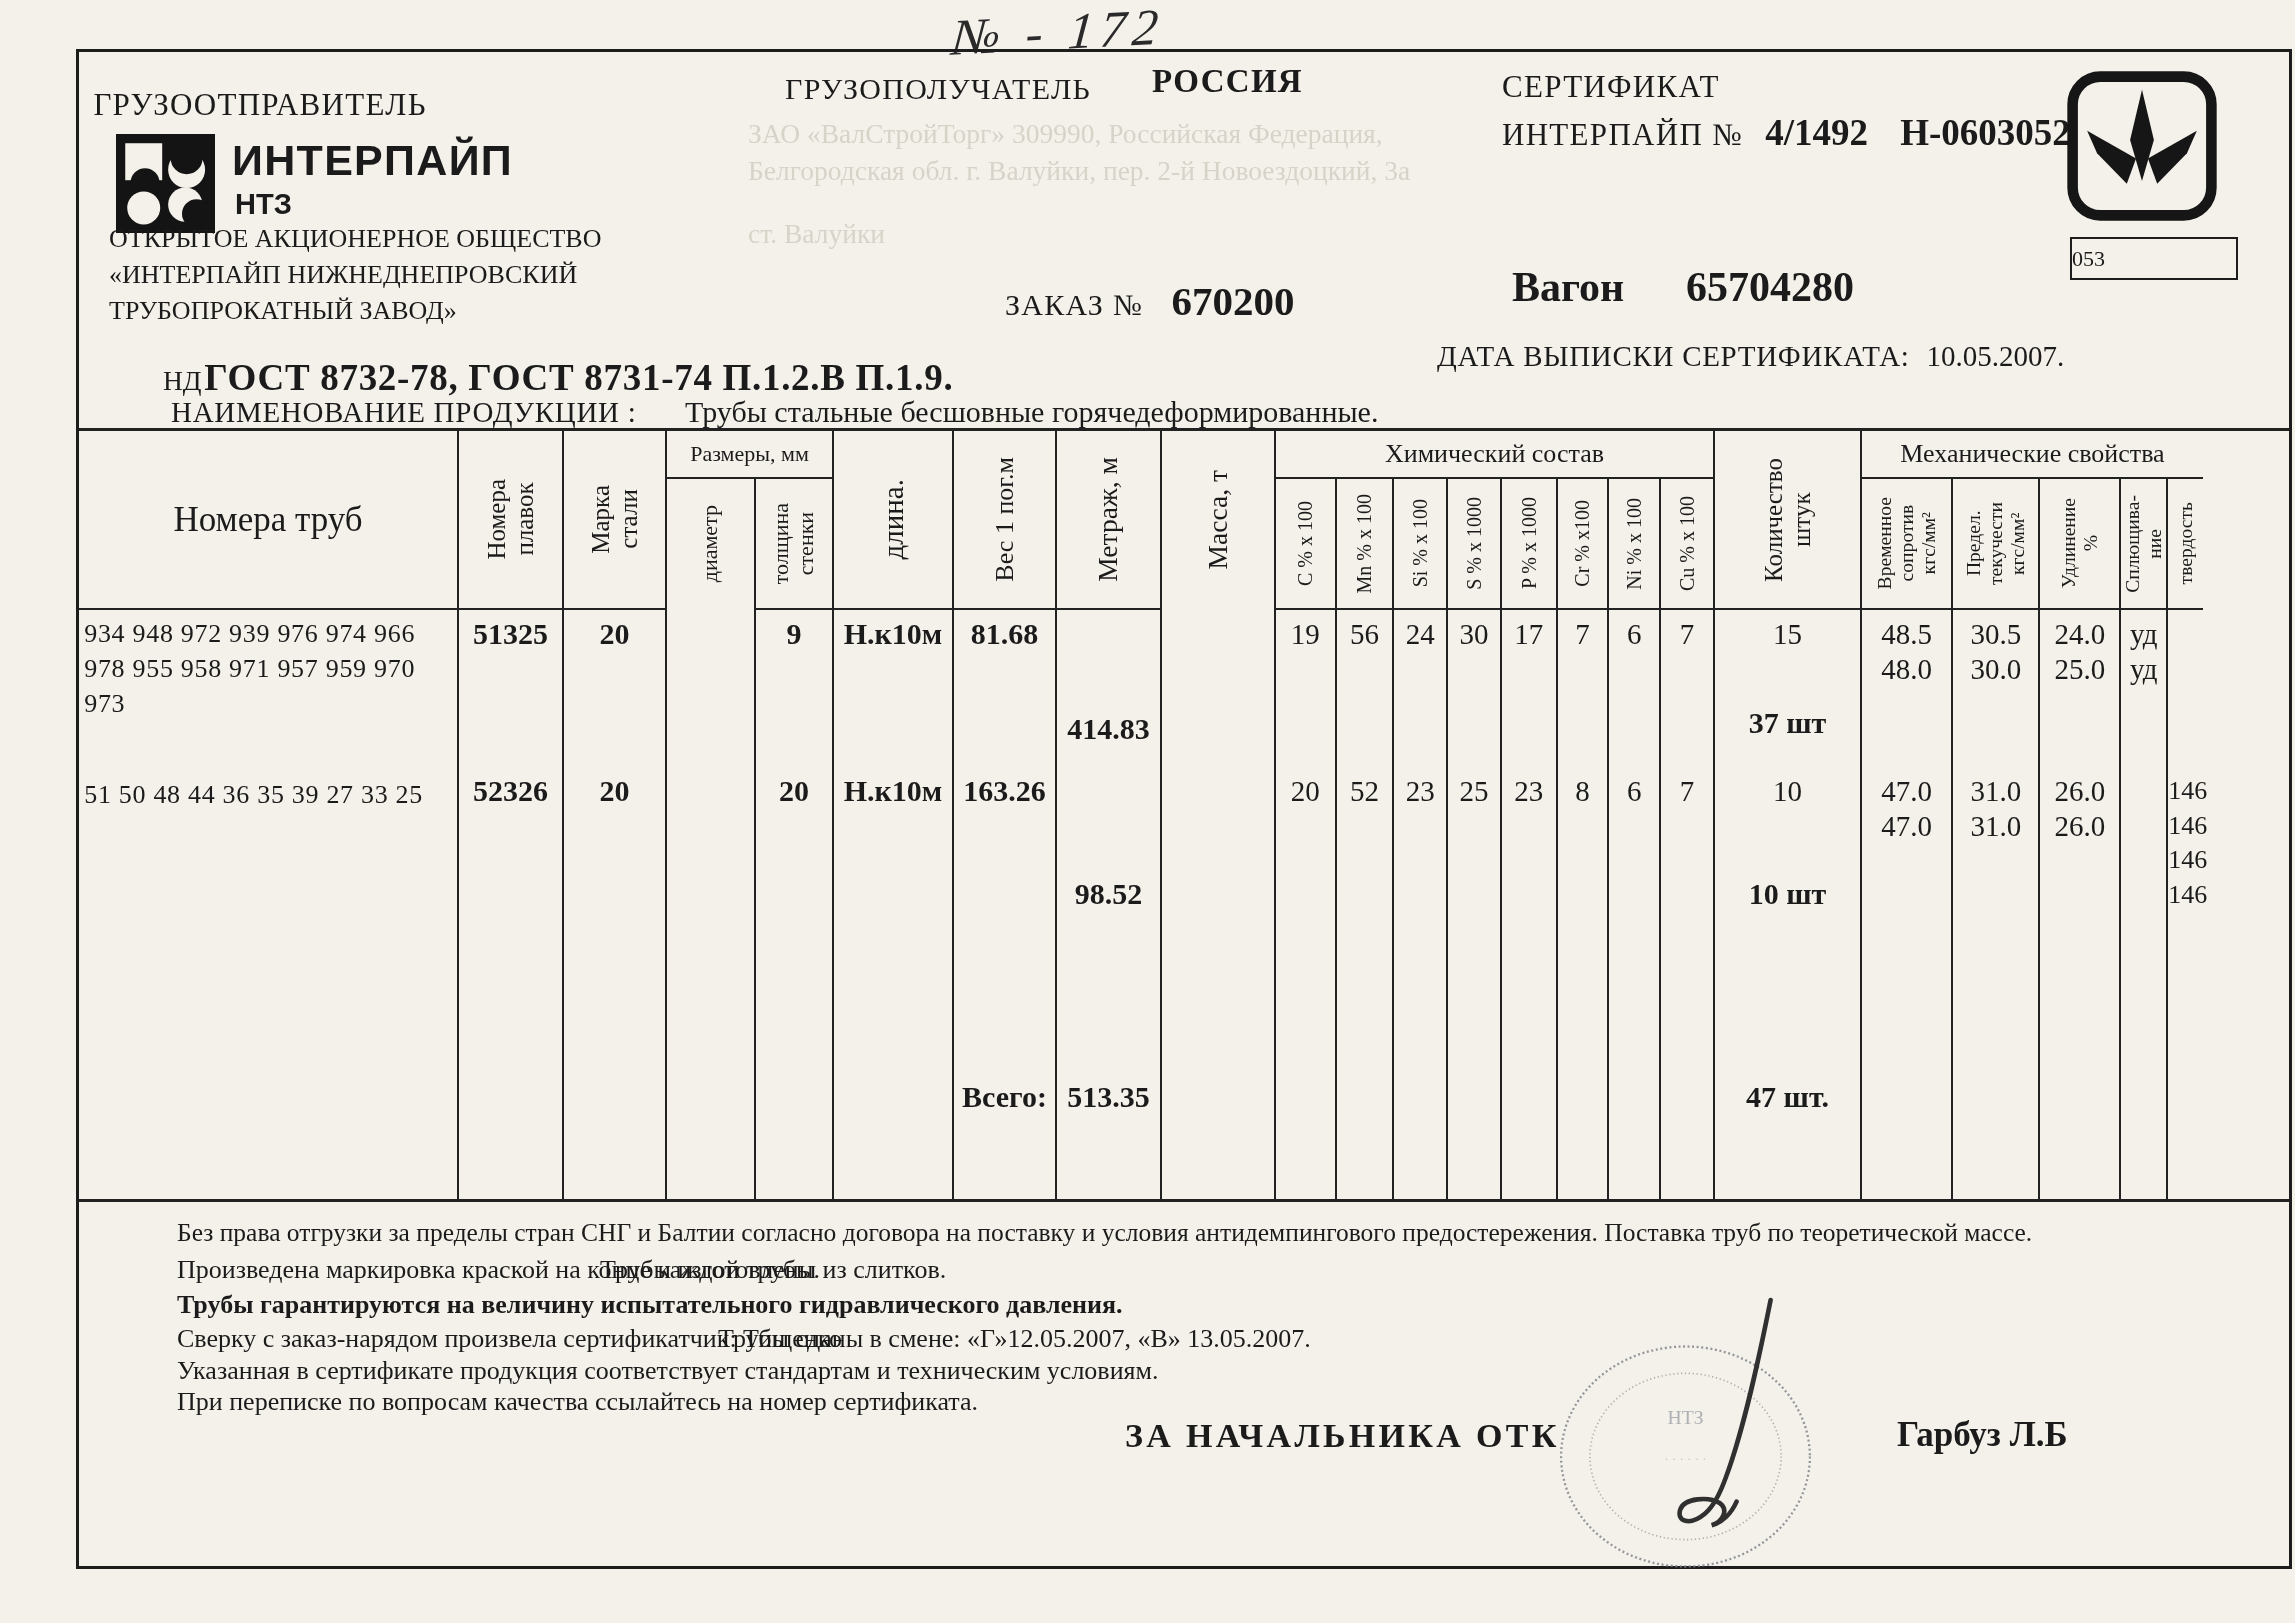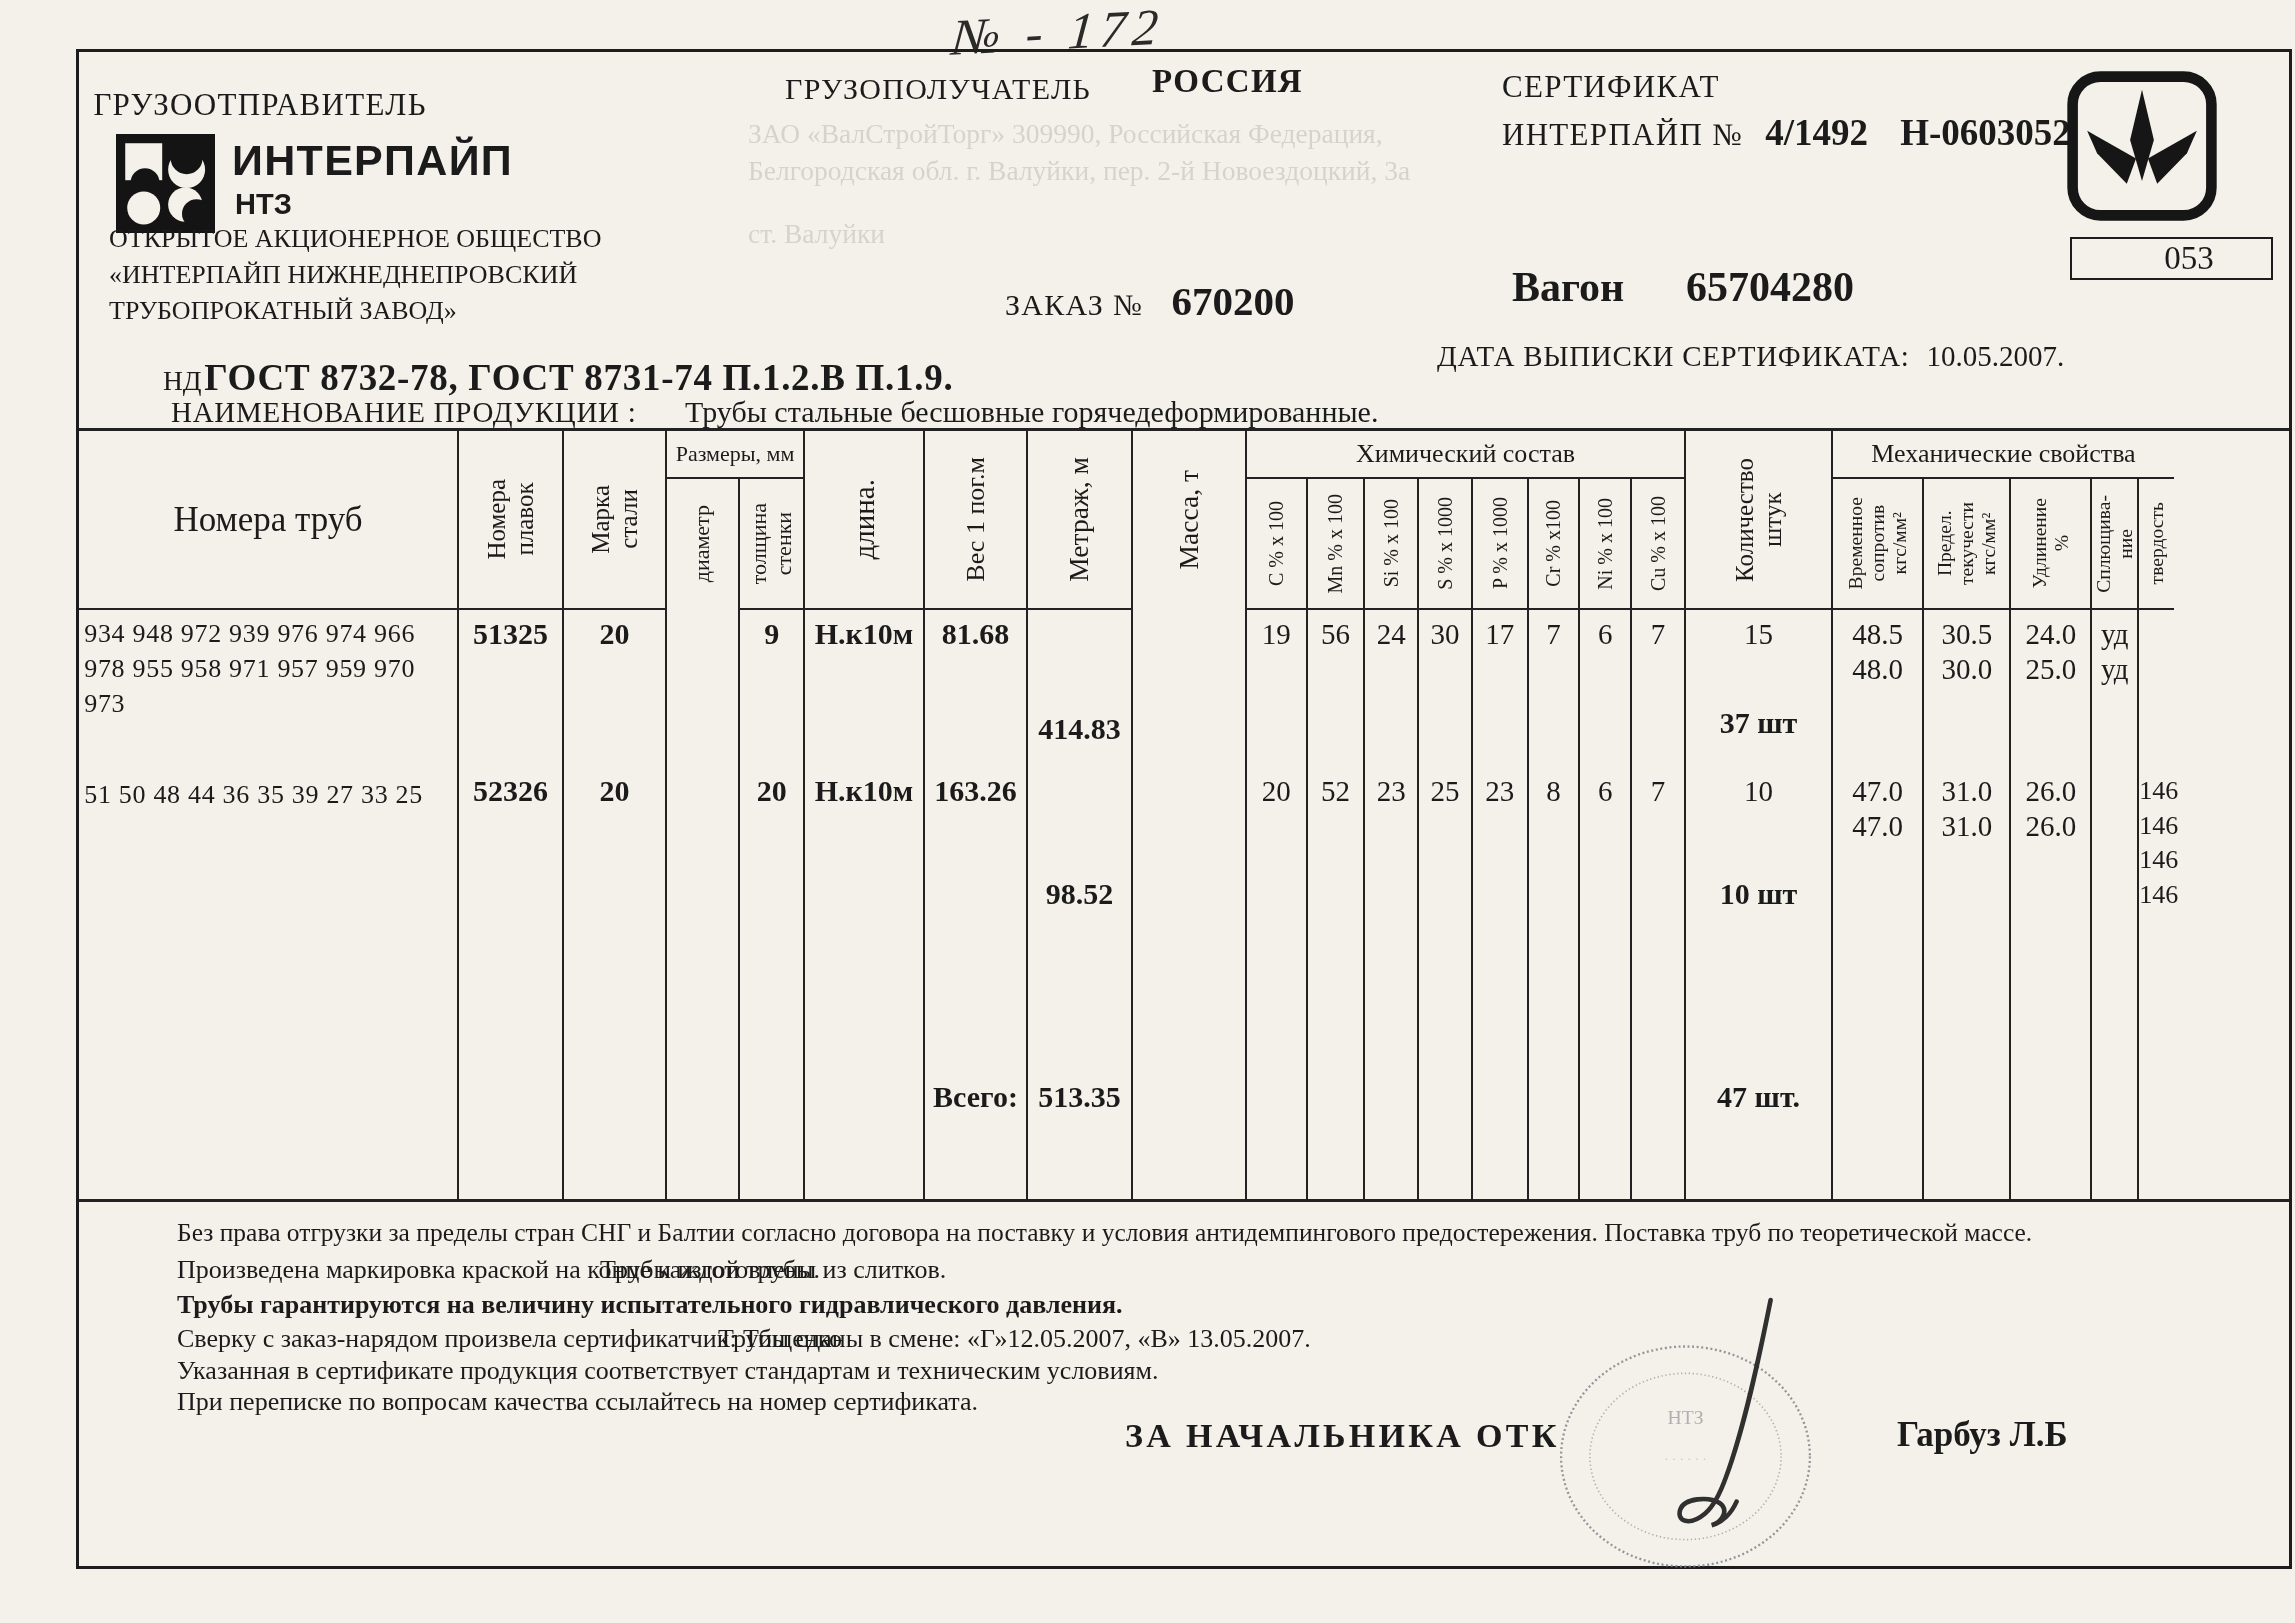--- a/index.html
+++ b/index.html
@@ -22,21 +22,21 @@
   .gcols{display:flex;flex:1;}
   .gcols .unit .uh{height:129px;}
   .v{writing-mode:vertical-rl;transform:rotate(180deg);white-space:pre-line;text-align:center;line-height:1.12;}
   .ub{position:relative;height:589px;border-top:2px solid #222;}
   .bv{position:absolute;left:0;right:0;text-align:center;font-size:29px;line-height:34px;white-space:nowrap;}
   .bv.left{text-align:left;padding-left:5.2px;font-size:26px;letter-spacing:0.7px;}
   .bv.bold{font-weight:bold;font-size:30px;}
   
   .lbl{letter-spacing:1.3px;}
   .notes div{position:absolute;font-size:26px;white-space:nowrap;}
-  .mark-box{position:absolute;border:2.6px solid #1d1d1d;display:flex;align-items:center;justify-content:center;font-size:33px;padding-left:35px;}
+  .mark-box{position:absolute;border:2.6px solid #1d1d1d;display:flex;align-items:center;font-size:22px;}
 </style>
 </head>
 <body>
 
 <div class="page">
 
   <div class="hand">№ - 172</div>
 
   <div class="frame">
 
@@ -134,21 +134,21 @@
         <div class="uh">
             <span class="v" style="font-size:25px;">Марка
 стали</span>
           </div>
         <div class="ub">
           <div class="bv bold" style="top:6.5px;">20</div>
           <div class="bv bold" style="top:164px;">20</div>
         </div>
       </div>
 
-      <div class="group" style="width:138px;">
+      <div class="group" style="width:167px;">
         <div class="gl" style="font-size:22px;">Размеры, мм</div>
         <div class="gcols">
           <div class="unit first" style="width:88px;">
             <div class="uh">
                 <span class="v" style="font-size:22px;">диаметр</span>
               </div>
           </div>
           <div class="unit" style="width:79px;">
             <div class="uh">
                 <span class="v" style="font-size:22px;">толщина

